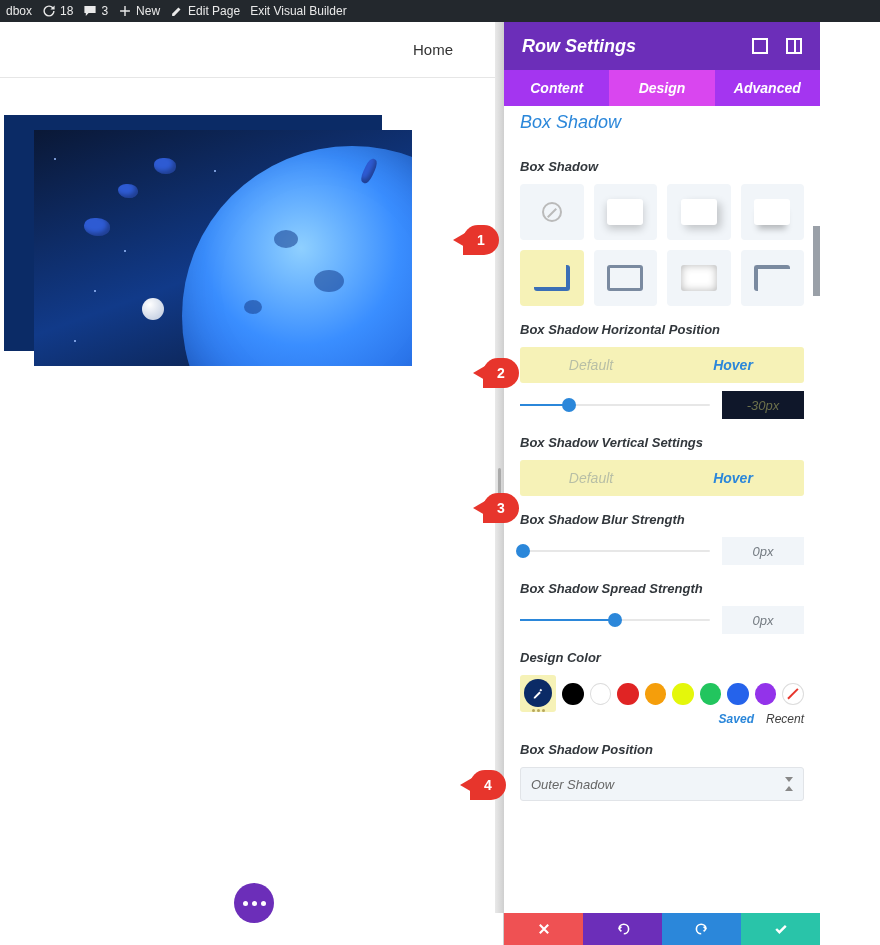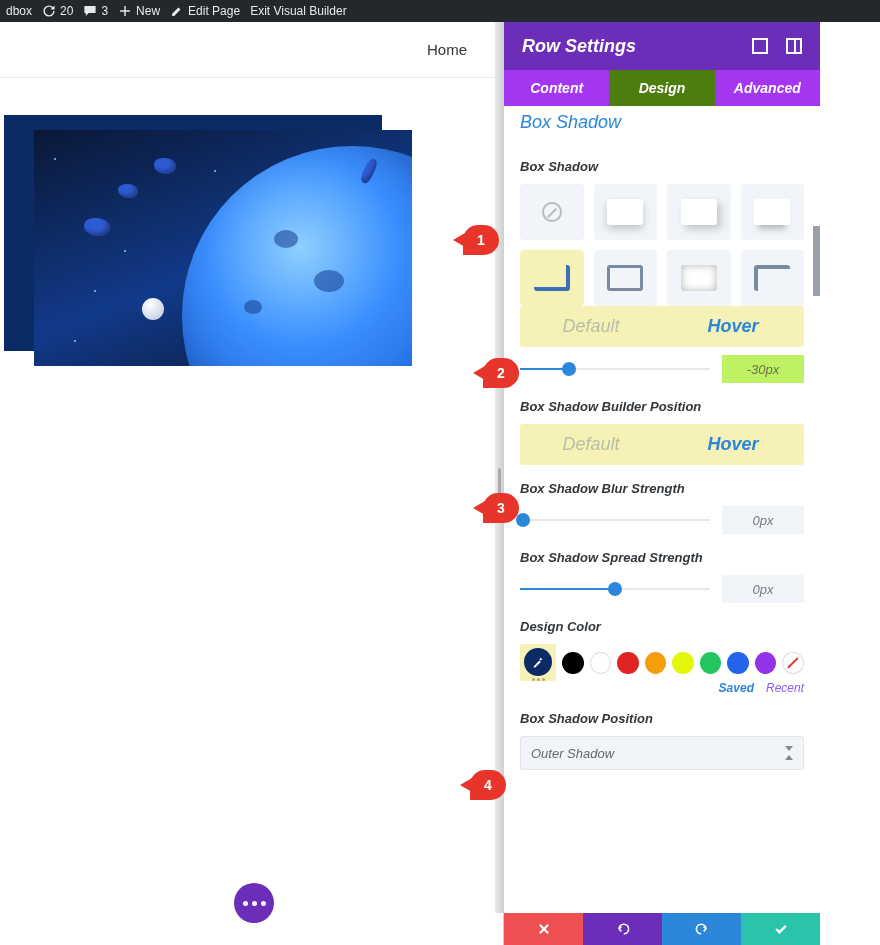--- a/index.html
+++ b/index.html
@@ -4,21 +4,21 @@
 <style>
 * { box-sizing: border-box; margin: 0; padding: 0; }
 body { font-family: -apple-system, Helvetica, Arial, sans-serif; font-size: 13px; color: #4c5866; width: 880px; height: 945px; overflow: hidden; position: relative; }
 
 .adminbar { height: 22px; background: #23282d; color: #e9e9e9; display: flex; align-items: center; padding: 0 6px; font-size: 12px; gap: 10px; }
 .adminbar .ab-item { display: flex; align-items: center; gap: 4px; cursor: pointer; }
 .adminbar svg { width: 14px; height: 14px; fill: #e9e9e9; }
 
 .page-wrap { display: flex; height: calc(945px - 22px); }
 .left { width: 504px; position: relative; background: #fff; border-right: 1px solid #ccc; }
-.tpl-header { height: 56px; border-bottom: 1px solid #e6e6e6; display: flex; justify-content: flex-end; align-items: center; padding-right: 36px; }
+.tpl-header { height: 56px; border-bottom: 1px solid #e6e6e6; display: flex; justify-content: flex-end; align-items: center; padding-right: 50px; }
 .tpl-header a { color: #333; font-size: 15px; text-decoration: none; }
 
 .preview-stage { padding: 30px; position: relative; }
 .card-stack { position: relative; margin-left: 4px; margin-top: 22px; width: 380px; }
 .card-back { position: absolute; left: -30px; top: -15px; width: 378px; height: 236px; background: #0b2b66; }
 .card-front { position: relative; width: 378px; height: 236px; background: linear-gradient(160deg,#0a1836 0%,#113a89 55%,#0a1836 100%); overflow: hidden; }
 .planet { position:absolute; right:-110px; bottom:-120px; width:340px; height:340px; border-radius:50%; background: radial-gradient(circle at 35% 30%, #8fd0ff 0%, #3a8eff 30%, #1b5bd6 65%, #0a2a70 100%); box-shadow: inset -30px -30px 60px rgba(0,0,0,.4);}
 .crater{position:absolute;border-radius:50%;background:rgba(20,60,140,.55);} 
 .orbit { position:absolute; left:-140px; bottom:-290px; width:700px; height:700px; border-radius:50%; border:2px solid rgba(70,130,220,.25); }
 .moon { position:absolute; left:108px; top:168px; width:22px; height:22px; border-radius:50%; background:radial-gradient(circle at 35% 30%, #fff, #cdd6e6 70%);} 
@@ -37,55 +37,55 @@
 .drag-gutter::after{content:"";position:absolute;left:3px;top:50%;width:3px;height:30px;background:#aaa;border-radius:2px;}
 
 .panel-header { background:#6c2eb9; color:#fff; height:48px; display:flex; align-items:center; padding:0 18px; font-size:18px; font-weight:600; }
 .panel-header .hdr-icons { margin-left:auto; display:flex; gap:18px; }
 .panel-header .hdr-icons span { width:16px; height:16px; border:2px solid #fff; display:inline-block; }
 .panel-header .hdr-icons span.sq { position:relative;} 
 .panel-header .hdr-icons span.split::after{content:"";position:absolute;left:50%;top:-2px;bottom:-2px;width:2px;background:#fff;}
 
 .tabs { background:#a435f0; display:flex; }
 .tab { flex:1; text-align:center; padding:10px 8px; color:#fff; font-weight:600; font-size:14px; cursor:pointer; }
-.tab.active { background:#4d7c0f; }
+.tab.active { background:#d946ef; }
 
 .panel-body { flex:1; overflow-y:auto; background:#fff; padding:0 16px 20px; position:relative; }
 .group-title { color:#2b87da; font-size:18px; font-weight:500; padding:6px 0 10px; }
 .label { font-weight:700; color:#32373c; font-size:13px; margin:16px 0 10px; }
 
 .shadow-grid { display:grid; grid-template-columns:repeat(4,1fr); gap:10px; }
 .shadow-opt { height:56px; background:#f1f5f9; border-radius:4px; display:flex; align-items:center; justify-content:center; cursor:pointer; }
 .shadow-opt.sel { background:#f6f2b7; }
 .shadow-chip { width:36px; height:26px; background:#fff; border-radius:3px; }
 .no-icon { width:20px;height:20px;border:2px solid #bababa;border-radius:50%; position:relative;}
 .no-icon::after{content:"";position:absolute;left:2px;right:2px;top:8px;height:2px;background:#bababa;transform:rotate(-45deg);}
 
 .toggle { display:flex; border-radius:3px; overflow:hidden; }
-.toggle .tg { flex:1; text-align:center; padding:10px 1px; font-size:18px; cursor:pointer; }
+.toggle .tg { flex:1; text-align:center; padding:10px 1px; font-size:14px; cursor:pointer; }
 .toggle.hi { background:#f6f2b7; }
 .toggle .tg.def { color:#b8bfa6; }
 .toggle .tg.hov { color:#2b87da; font-weight:600; }
 
 .slider-row { display:flex; align-items:center; gap:12px; margin-top:8px; }
 .slider { flex:1; height:24px; position:relative; }
 .track { position:absolute; left:0; right:0; top:11px; height:2px; background:#e7e7e7; border-radius:2px;}
 .filled { position:absolute; left:0; top:11px; height:2px; background:#2b87da;}
 .knob { position:absolute; top:5px; width:14px; height:14px; border-radius:50%; background:#2b87da;}
 .valbox { width:82px; height:28px; background:#f1f5f9; display:flex; align-items:center; justify-content:center; color:#747b82; font-size:13px;}
-.valbox.hi { background:#bef264; color:#6c704b;}
+.valbox.hi { background:#0f172a; color:#6c704b;}
 
 .swatches { display:flex; align-items:center; gap:6px; }
 .swatch-wrap { display:inline-flex; flex-direction:column; align-items:center; background:#f6f2b7; padding:4px 4px 0; border-radius:3px;}
 .swatch { width:28px; height:28px; border-radius:50%; cursor:pointer; }
 .swatch.picker{ background:#0b2b66; display:flex;align-items:center;justify-content:center;}
 .dots-mini{display:flex;gap:2px;margin-top:2px;} .dots-mini i{width:3px;height:3px;background:#b8a85c;border-radius:50%;}
 .swatch-row .sw{width:22px;height:22px;border-radius:50%;cursor:pointer;}
 .swatch-links{margin-left:auto; font-size:12px; display:flex; gap:12px;}
-.swatch-links .sv{color:#2b87da; font-weight:600;} .swatch-links .rc{color:#8b5cf6;}
+.swatch-links .sv{color:#2b87da; font-weight:600;} .swatch-links .rc{color:#404040;}
 
 .select { height:34px; background:#f1f5f9; border:1px solid #e1e4e8; border-radius:3px; display:flex; align-items:center; padding:8px 10px; position:relative; color:#666;}
 .select::after{content:"";position:absolute;right:10px;top:9px;width:0;height:0;border-left:4px solid transparent;border-right:4px solid transparent;border-top:5px solid #888;}
 .select::before{content:"";position:absolute;right:10px;bottom:9px;width:0;height:0;border-left:4px solid transparent;border-right:4px solid transparent;border-bottom:5px solid #888;}
 
 .scroll-ind { position:absolute; right:0; top:120px; width:7px; height:70px; background:#9aa0a8;}
 
 .actionbar { height:32px; display:flex; }
 .act { flex:1; display:flex; align-items:center; justify-content:center; color:#fff; font-size:16px; cursor:pointer;}
 .act.red{background:#ef5153;} .act.purple{background:#6c2eb9;} .act.blue{background:#2b87da;} .act.green{background:#29c4a9;}
@@ -95,21 +95,21 @@
 </style>
 </head>
 <body>
 
 <div class="adminbar">
   <span class="ab-item">dbox</span>
   <span class="ab-item">
       <svg viewBox="0 0 20 20">
         <path d="M10 2a8 8 0 108 8h-2a6 6 0 11-1.8-4.3L12 8h6V2l-2.2 2.2A8 8 0 0010 2z"></path>
       </svg>
-      <span>20</span>
+      <span>18</span>
     </span>
   <span class="ab-item">
       <svg viewBox="0 0 20 20">
         <path d="M2 3h16v10H8l-4 4v-4H2z"></path>
       </svg>
       <span>3</span>
     </span>
   <span class="ab-item">
       <svg viewBox="0 0 20 20">
         <path d="M9 3h2v6h6v2h-6v6H9v-6H3V9h6z"></path>
@@ -202,34 +202,35 @@
             <div class="shadow-chip" style="border:3px solid #7a8aa0;background:transparent;"></div>
           </div>
         <div class="shadow-opt">
             <div class="shadow-chip" style="box-shadow:inset 0 0 8px rgba(0,0,0,.3);"></div>
           </div>
         <div class="shadow-opt">
             <div class="shadow-chip" style="border-left:4px solid #7a8aa0;border-top:4px solid #7a8aa0;background:transparent;"></div>
           </div>
       </div>
 
+      <div class="label">Box Shadow Horizontal Position</div>
       <div class="toggle hi">
         <div class="tg def">Default</div>
         <div class="tg hov">Hover</div>
       </div>
       <div class="slider-row">
         <div class="slider">
             <div class="track"></div>
             <div class="filled" style="width:26%;"></div>
             <div class="knob" style="left:calc(26% - 7px);"></div>
           </div>
         <div class="valbox hi">-30px</div>
       </div>
 
-      <div class="label">Box Shadow Builder Position</div>
+      <div class="label">Box Shadow Vertical Settings</div>
       <div class="toggle hi">
         <div class="tg def">Default</div>
         <div class="tg hov">Hover</div>
       </div>
 
       <div class="label">Box Shadow Blur Strength</div>
       <div class="slider-row">
         <div class="slider">
             <div class="track"></div>
             <div class="filled" style="width:0%;"></div>

